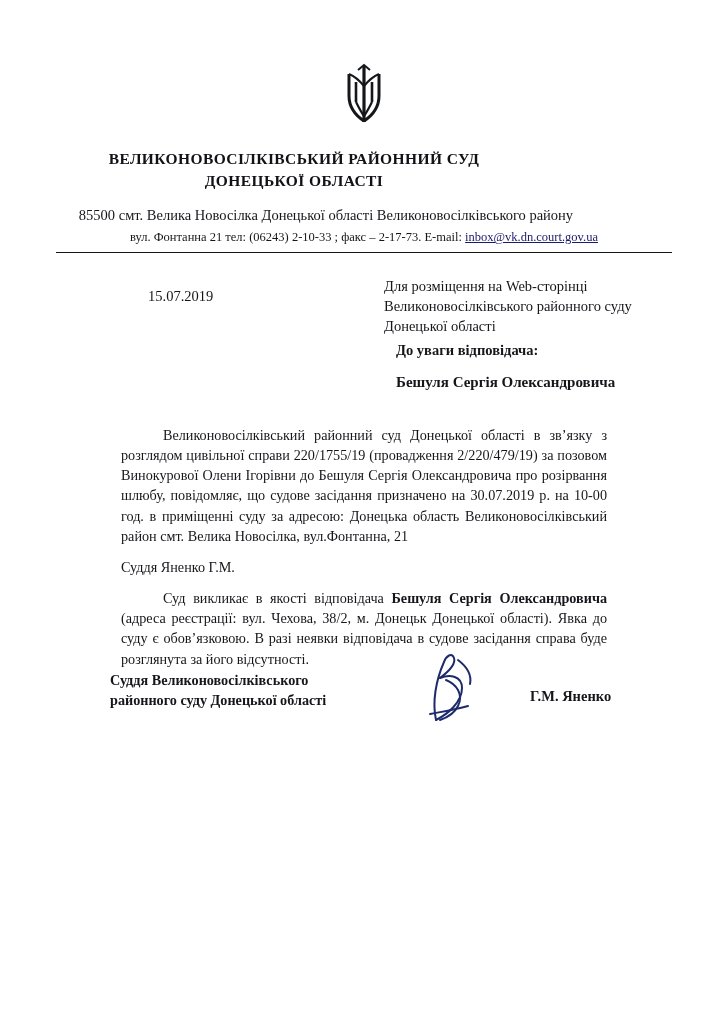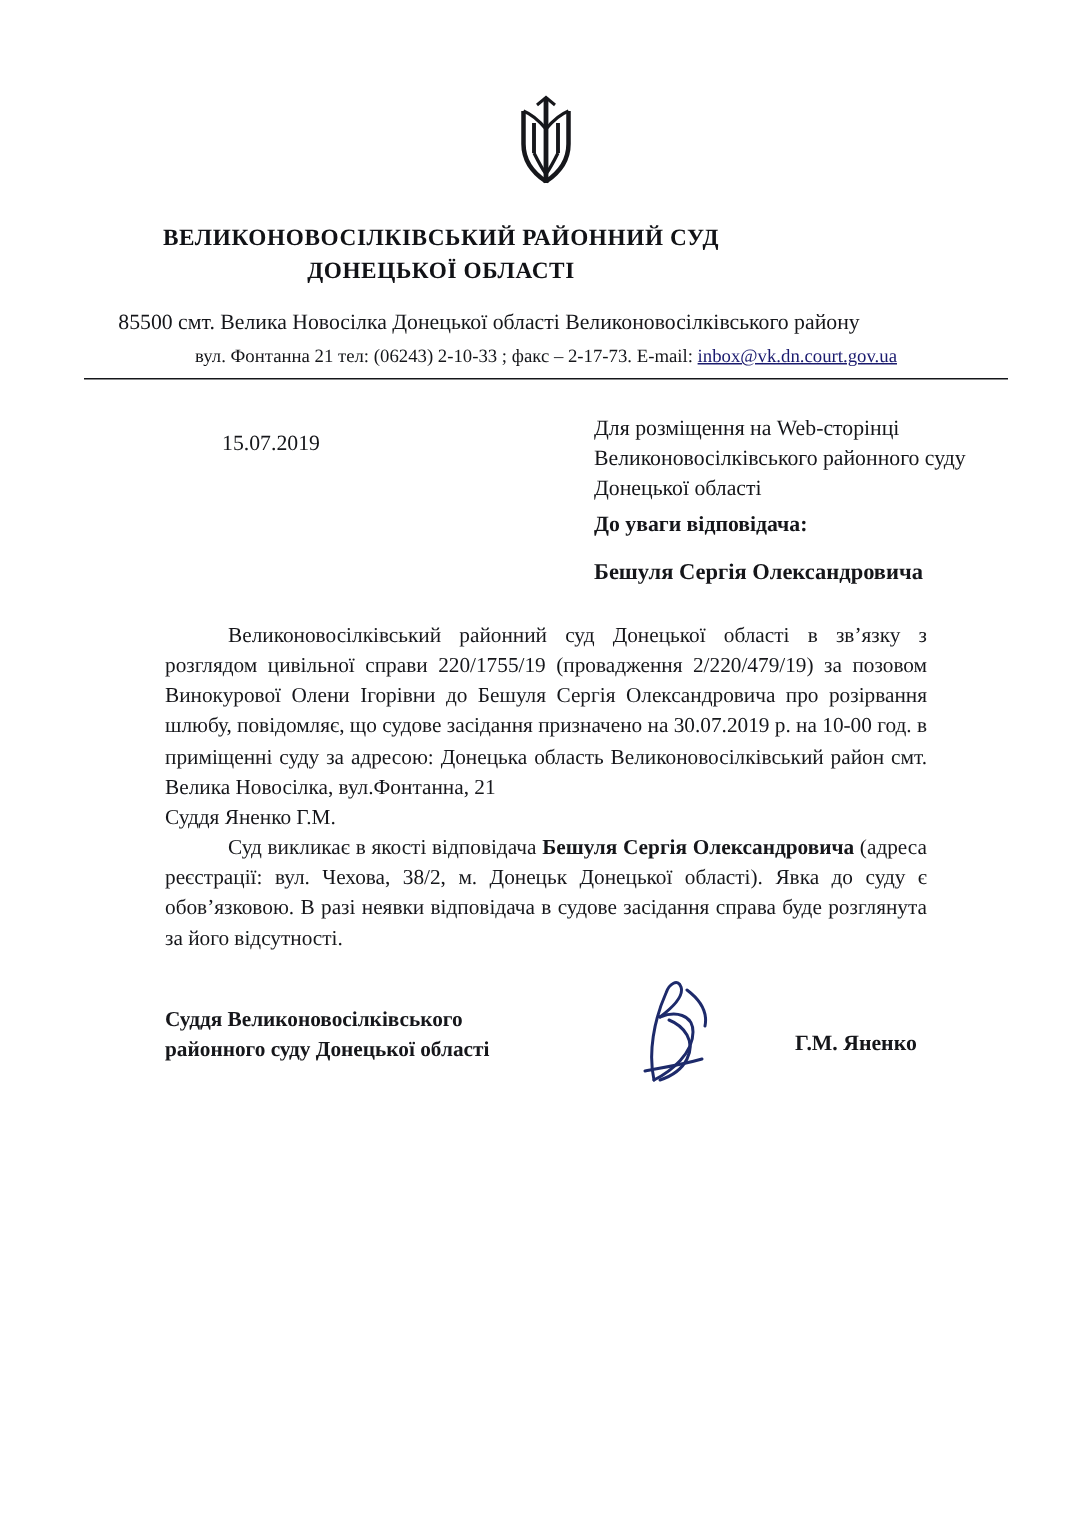--- a/index.html
+++ b/index.html
@@ -90,21 +90,21 @@
   
   .date {
     position: absolute;
     top: 288px;
     left: 148px;
     font-size: 14.5px;
   }
   .web-block {
     position: absolute;
     top: 276px;
-    left: 396px;
+    left: 384px;
     font-size: 14.5px;
     line-height: 1.38;
   }
   .attention {
     position: absolute;
     top: 342px;
     left: 396px;
     font-size: 14.5px;
     font-weight: bold;
   }
@@ -121,21 +121,21 @@
     position: absolute;
     top: 414px;
     left: 110px;
     width: 508px;
     font-size: 14.2px;
     line-height: 1.42;
     text-align: justify;
     text-justify: inter-word;
   }
   .body-text p {
-    margin: 0;
+    margin: 11px;
     text-indent: 42px;
   }
   .body-text p.noindent {
     text-indent: 0;
   }
   .body-text b { font-weight: bold; }
 
   
   .sign-left {
     position: absolute;

